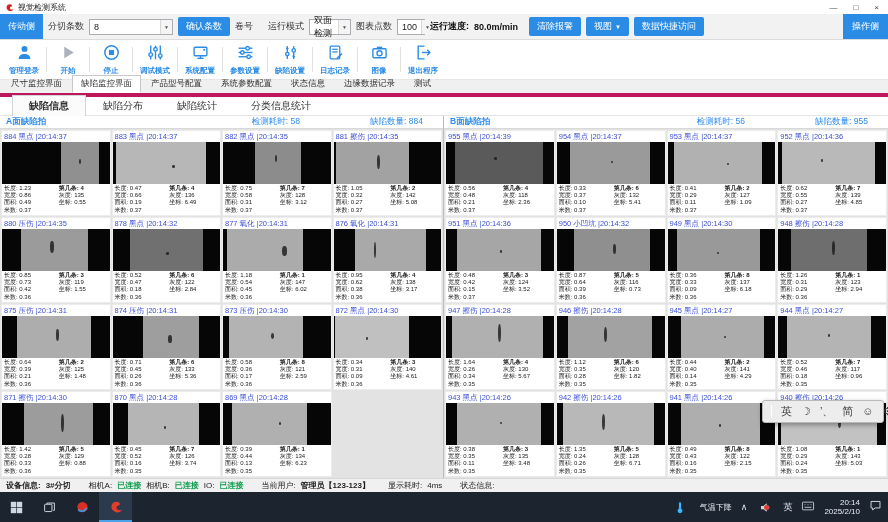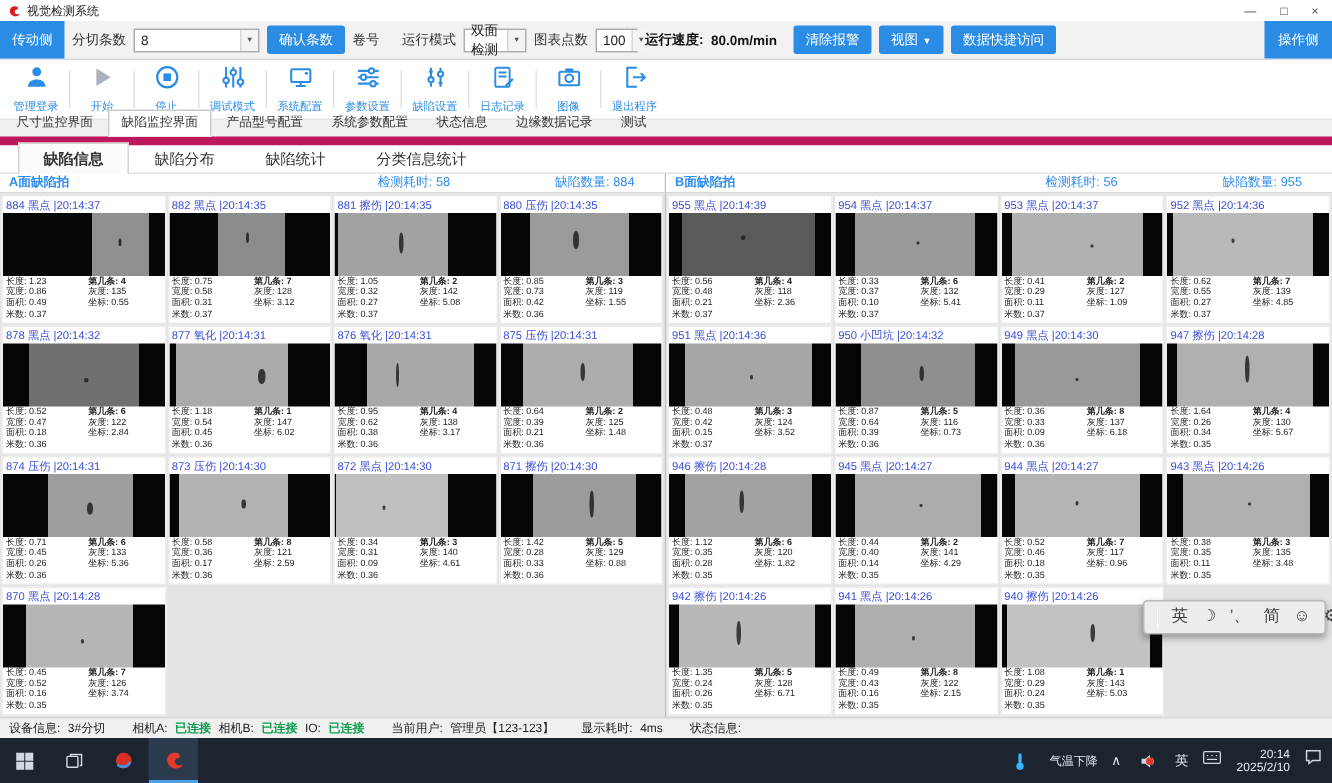--- a/index.html
+++ b/index.html
@@ -30,27 +30,27 @@
   .tb-input { background:#fff; border:1px solid #abadb3; height:15px; font-size:9px;
     padding:0 4px; width:185px; flex:none; color:#222; }
   .menu-caret { font-size:6px; margin-left:3px; }
   .op-side { position:absolute; right:0; top:0; height:100%; background:#2b8ce6;
     color:#fff; font-size:9px; display:flex; align-items:center; padding:0 9px; }
 
   
   .iconbar { height:40px; background:#fff; border-bottom:1px solid #e6e6e6;
     display:flex; align-items:stretch; padding-left:2px; }
   .tool { display:flex; flex-direction:column; align-items:center; justify-content:center;
-    gap:1px; padding:0 7px; min-width:42px; }
+    gap:1px; padding:0 7px; min-width:42px;font-weight:bold; }
   .tool .lab { font-size:7.5px; color:#2b8ce6; white-space:nowrap; }
   .iconbar .sep { width:1px; background:#e2e2e2; margin:7px 0; }
 
   
   .tabs { height:17px; background:#f0f0f0; display:flex; align-items:flex-end;
-    padding-left:2px; border-bottom:6px solid #be185d; }
+    padding-left:2px; border-bottom:4px solid #be185d; }
   .tab { font-size:8.5px; color:#333; padding:2px 8px; border:1px solid transparent;
     margin-right:1px; white-space:nowrap; }
   .tab.active { background:#fff; border-color:#c9c9c9; border-bottom-color:#fff; }
 
   .subtabs { height:19px; background:#fff; display:flex; align-items:center;
     padding-left:12px; border-bottom:1px solid #e3e3e3; }
   .subtab { font-size:10px; color:#333; padding:3px 16px; border:1px solid transparent; }
   .subtab.active { font-weight:bold; background:#fbfbfb; border-color:#d5d5d5; border-bottom:2px solid #2b8ce6; }
 
   
@@ -69,21 +69,21 @@
   .cell-img { height:42px; position:relative; flex:none; }
   .mark { position:absolute; background:rgba(25,25,25,.8); border-radius:45%; }
   .cell-info { flex:1; display:flex; font-size:6px; line-height:7.2px; color:#222; padding:1px 2px; }
   .ci-l { width:53%; } .ci-r { width:47%; }
   .ci-r .first { font-weight:bold; }
 
   
   .statusbar { position:absolute; left:0; right:0; bottom:30px; height:14px;
     background:#f0f0f0; border-top:1px solid #d8d8d8; display:flex; align-items:center;
     font-size:8px; color:#222; gap:5px; padding:0 6px; white-space:nowrap; }
-  .statusbar .b { font-weight:normal; }
+  .statusbar .b { font-weight:bold; }
   .statusbar .green { color:#0c9d4e; font-weight:bold; }
   .statusbar .gap { width:8px; }
 
   
   .taskbar { position:absolute; left:0; right:0; bottom:0; height:30px;
     background:#1c2430; display:flex; align-items:center; color:#e8edf3; }
   .tb-icon { width:33px; height:30px; display:flex; align-items:center; justify-content:center; position:relative; }
   .tb-icon.active { background:#2c3a4d; box-shadow:inset 0 -2px 0 #4aa3e8; }
   .tb-right { margin-left:auto; display:flex; align-items:center; gap:9px; padding-right:6px; }
   .tb-weather { display:flex; align-items:center; gap:15px; font-size:8px; }
@@ -286,20 +286,39 @@
                 <div>米数: 0.37</div>
               </div>
               <div class="ci-r">
                 <div class="first">第几条: 4</div>
                 <div>灰度: 135</div>
                 <div>坐标: 0.55</div>
               </div>
             </div>
           </div>
           <div class="cell">
+            <div class="cell-h">883 黑点 |20:14:37</div>
+            <div class="cell-img" style="background: linear-gradient(90deg, rgb(6, 6, 6) 0px, rgb(6, 6, 6) 3%, rgb(183, 183, 183) 3%, rgb(183, 183, 183) 87%, rgb(6, 6, 6) 87%, rgb(6, 6, 6) 100%);">
+              <div class="mark" style="left: 55%; top: 55%; width: 3px; height: 3px;"></div>
+            </div>
+            <div class="cell-info">
+              <div class="ci-l">
+                <div>长度: 0.47</div>
+                <div>宽度: 0.66</div>
+                <div>面积: 0.19</div>
+                <div>米数: 0.37</div>
+              </div>
+              <div class="ci-r">
+                <div class="first">第几条: 4</div>
+                <div>灰度: 136</div>
+                <div>坐标: 6.49</div>
+              </div>
+            </div>
+          </div>
+          <div class="cell">
             <div class="cell-h">882 黑点 |20:14:35</div>
             <div class="cell-img" style="background: linear-gradient(90deg, rgb(6, 6, 6) 0px, rgb(6, 6, 6) 30%, rgb(140, 140, 140) 30%, rgb(140, 140, 140) 72%, rgb(6, 6, 6) 72%, rgb(6, 6, 6) 100%);">
               <div class="mark" style="left: 48%; top: 30%; width: 2px; height: 7px;"></div>
             </div>
             <div class="cell-info">
               <div class="ci-l">
                 <div>长度: 0.75</div>
                 <div>宽度: 0.58</div>
                 <div>面积: 0.31</div>
                 <div>米数: 0.37</div>
@@ -510,20 +529,39 @@
               <div class="ci-l">
                 <div>长度: 0.45</div>
                 <div>宽度: 0.52</div>
                 <div>面积: 0.16</div>
                 <div>米数: 0.35</div>
               </div>
               <div class="ci-r">
                 <div class="first">第几条: 7</div>
                 <div>灰度: 126</div>
                 <div>坐标: 3.74</div>
+              </div>
+            </div>
+          </div>
+          <div class="cell">
+            <div class="cell-h">869 黑点 |20:14:28</div>
+            <div class="cell-img" style="background: linear-gradient(90deg, rgb(6, 6, 6) 0px, rgb(6, 6, 6) 8%, rgb(176, 176, 176) 8%, rgb(176, 176, 176) 78%, rgb(6, 6, 6) 78%, rgb(6, 6, 6) 100%);">
+              <div class="mark" style="left: 52%; top: 45%; width: 2px; height: 3px;"></div>
+            </div>
+            <div class="cell-info">
+              <div class="ci-l">
+                <div>长度: 0.39</div>
+                <div>宽度: 0.44</div>
+                <div>面积: 0.13</div>
+                <div>米数: 0.35</div>
+              </div>
+              <div class="ci-r">
+                <div class="first">第几条: 1</div>
+                <div>灰度: 134</div>
+                <div>坐标: 6.23</div>
               </div>
             </div>
           </div>
         </div>
     </div>
     <div class="panel">
       <div class="panel-header">
         <span class="ph-title">B面缺陷拍</span>
         <span class="ph-time"><span>检测耗时:</span> <span>56</span></span>
         <span class="ph-count"><span>缺陷数量:</span> <span>955</span></span>
@@ -652,20 +690,39 @@
               <div class="ci-l">
                 <div>长度: 0.36</div>
                 <div>宽度: 0.33</div>
                 <div>面积: 0.09</div>
                 <div>米数: 0.36</div>
               </div>
               <div class="ci-r">
                 <div class="first">第几条: 8</div>
                 <div>灰度: 137</div>
                 <div>坐标: 6.18</div>
+              </div>
+            </div>
+          </div>
+          <div class="cell">
+            <div class="cell-h">948 擦伤 |20:14:28</div>
+            <div class="cell-img" style="background: linear-gradient(90deg, rgb(6, 6, 6) 0px, rgb(6, 6, 6) 12%, rgb(110, 110, 110) 12%, rgb(110, 110, 110) 82%, rgb(6, 6, 6) 82%, rgb(6, 6, 6) 100%);">
+              <div class="mark" style="left: 50%; top: 28%; width: 3px; height: 14px;"></div>
+            </div>
+            <div class="cell-info">
+              <div class="ci-l">
+                <div>长度: 1.26</div>
+                <div>宽度: 0.31</div>
+                <div>面积: 0.29</div>
+                <div>米数: 0.36</div>
+              </div>
+              <div class="ci-r">
+                <div class="first">第几条: 1</div>
+                <div>灰度: 123</div>
+                <div>坐标: 2.94</div>
               </div>
             </div>
           </div>
           <div class="cell">
             <div class="cell-h">947 擦伤 |20:14:28</div>
             <div class="cell-img" style="background: linear-gradient(90deg, rgb(6, 6, 6) 0px, rgb(6, 6, 6) 6%, rgb(176, 176, 176) 6%, rgb(176, 176, 176) 90%, rgb(6, 6, 6) 90%, rgb(6, 6, 6) 100%);">
               <div class="mark" style="left: 48%; top: 20%; width: 3px; height: 18px;"></div>
             </div>
             <div class="cell-info">
               <div class="ci-l">

